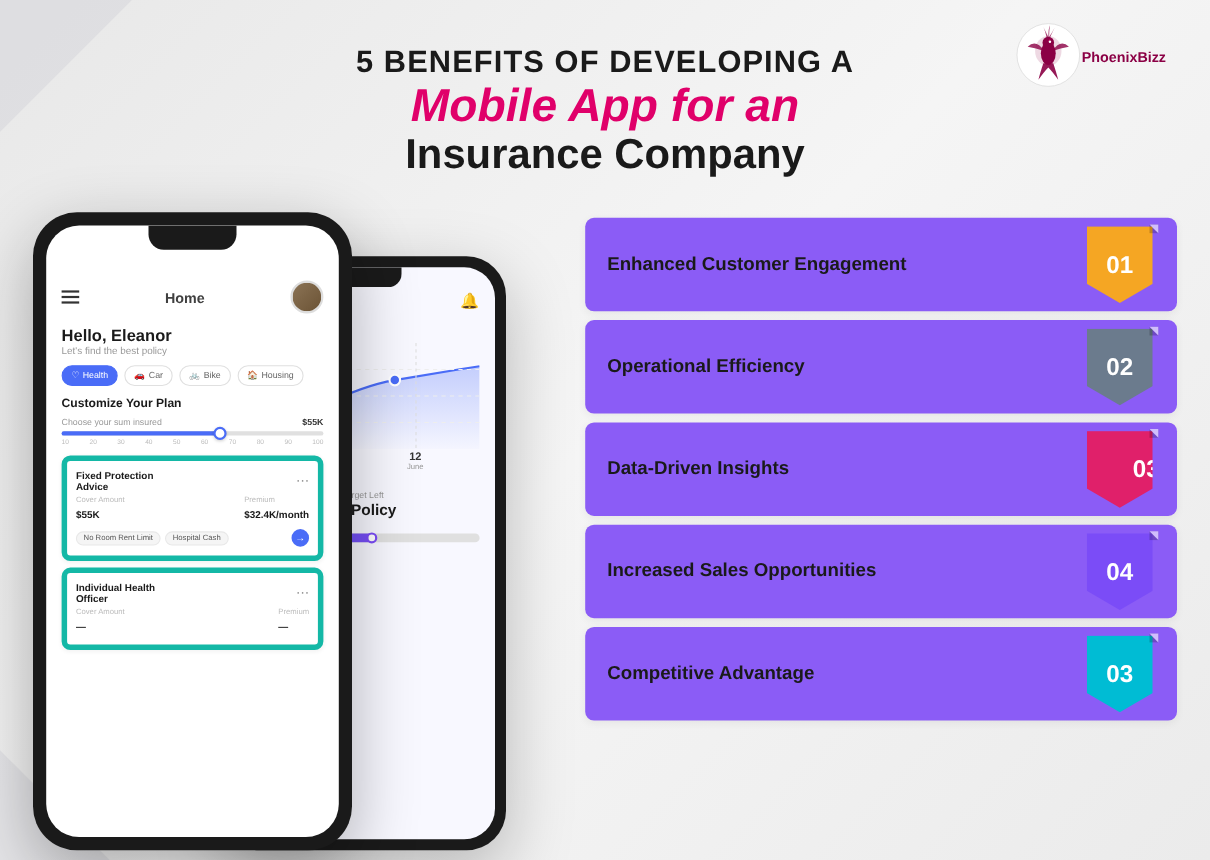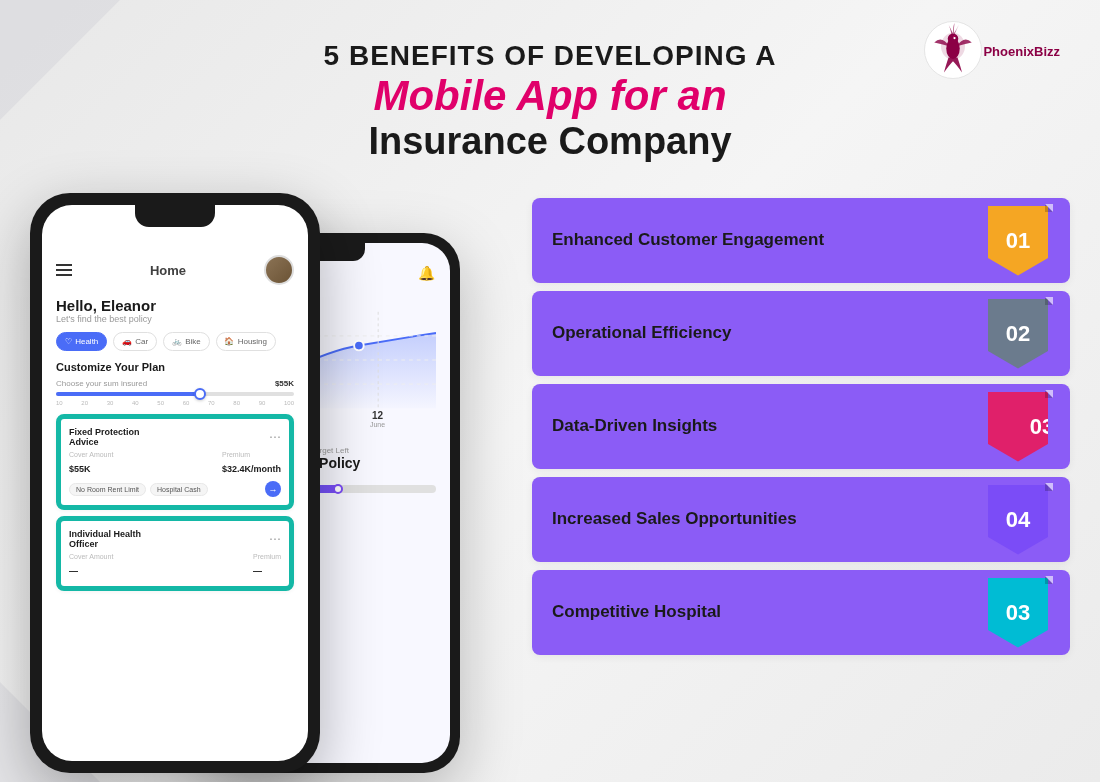--- a/index.html
+++ b/index.html
@@ -765,21 +765,21 @@
           </div>
           <div class="benefit-badge">
             <div class="badge-shape" style="background: rgb(123, 76, 247);">
               <div class="badge-num">04</div>
             </div>
             <div style="position: absolute; top: 0px; right: -3px; width: 0px; height: 0px; border-left: 8px solid rgba(0, 0, 0, 0.2); border-top: 8px solid rgba(255, 255, 255, 0.6);"></div>
           </div>
         </div>
         <div class="benefit-item">
           <div class="benefit-text-area">
-            <div class="benefit-title">Competitive Hospital</div>
+            <div class="benefit-title">Competitive Advantage</div>
           </div>
           <div class="benefit-badge">
             <div class="badge-shape" style="background: rgb(0, 188, 212);">
               <div class="badge-num">03</div>
             </div>
             <div style="position: absolute; top: 0px; right: -3px; width: 0px; height: 0px; border-left: 8px solid rgba(0, 0, 0, 0.2); border-top: 8px solid rgba(255, 255, 255, 0.6);"></div>
           </div>
         </div>
       </div>
 

